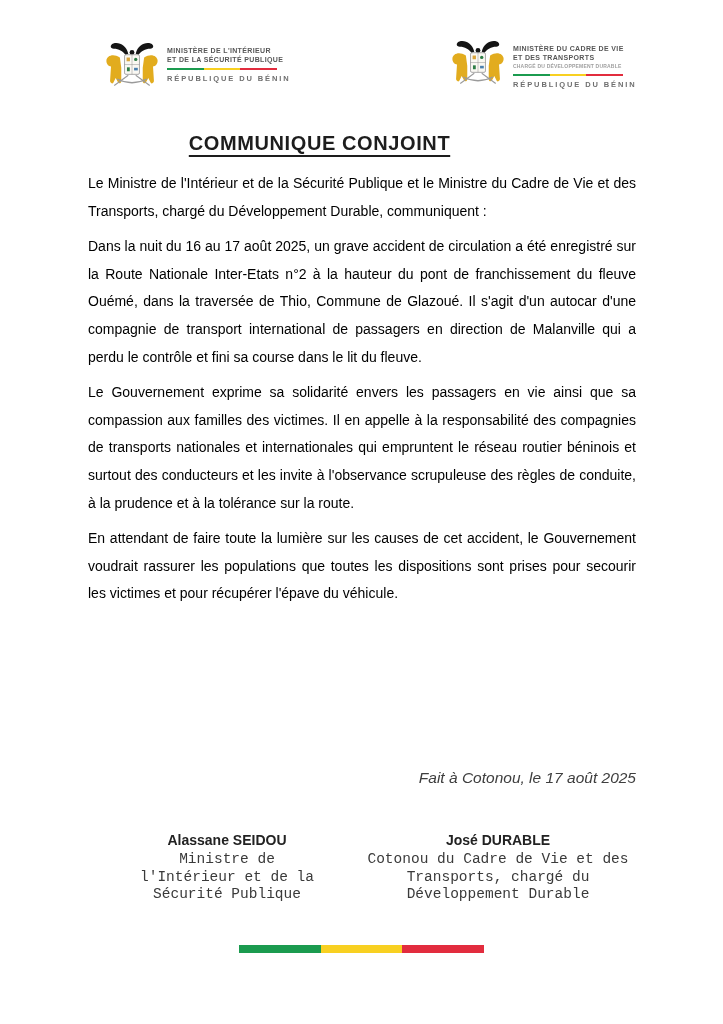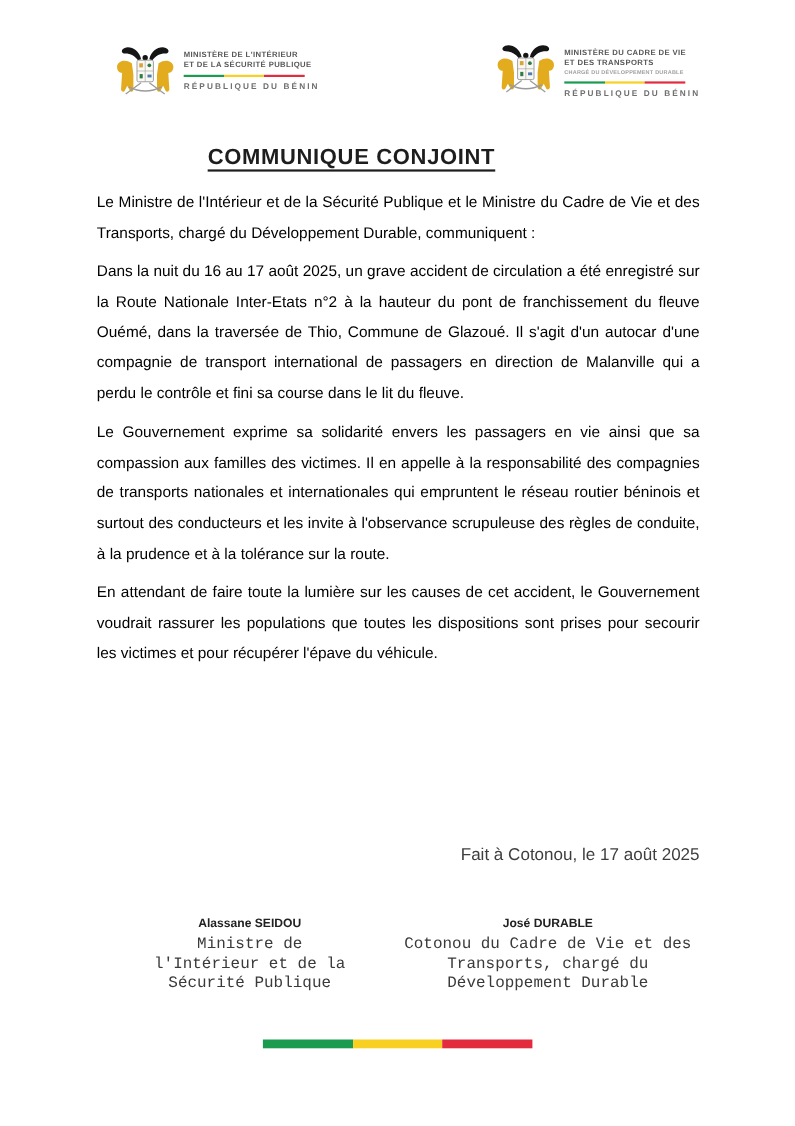--- a/index.html
+++ b/index.html
@@ -44,27 +44,27 @@
   
   .body-text{position:absolute;top:170px;left:88px;width:548px;}
   .body-text p{
     margin:0 0 8px 0;
     font-size:14px;line-height:27.6px;color:#000000;
     text-align:justify;
   }
   
   .dateline{
     position:absolute;top:769px;left:88px;width:548px;
-    text-align:right;font-size:15.5px;color:#3e3e3e;
+    text-align:right;font-size:15.5px;color:#3e3e3e;font-style:italic;
   }
   
   .sig-block{position:absolute;top:832px;text-align:center;color:#3a3a3a;}
   .sig-left{left:130px;width:194px;}
   .sig-right{left:366px;width:264px;}
-  .sig-name{font-size:11px;font-weight:700;color:#222;line-height:17px;margin-bottom:2px;}
+  .sig-name{font-size:14px;font-weight:700;color:#222;line-height:17px;margin-bottom:2px;}
   .sig-role{font-size:14.5px;line-height:17.5px;font-family:Liberation Mono, monospace;}
   
   .footer-flag{
     position:absolute;top:945px;left:239px;width:245px;height:8px;display:flex;
   }
   .footer-flag span{flex:1;height:100%;}
 </style>
 </head>
 <body>
 

